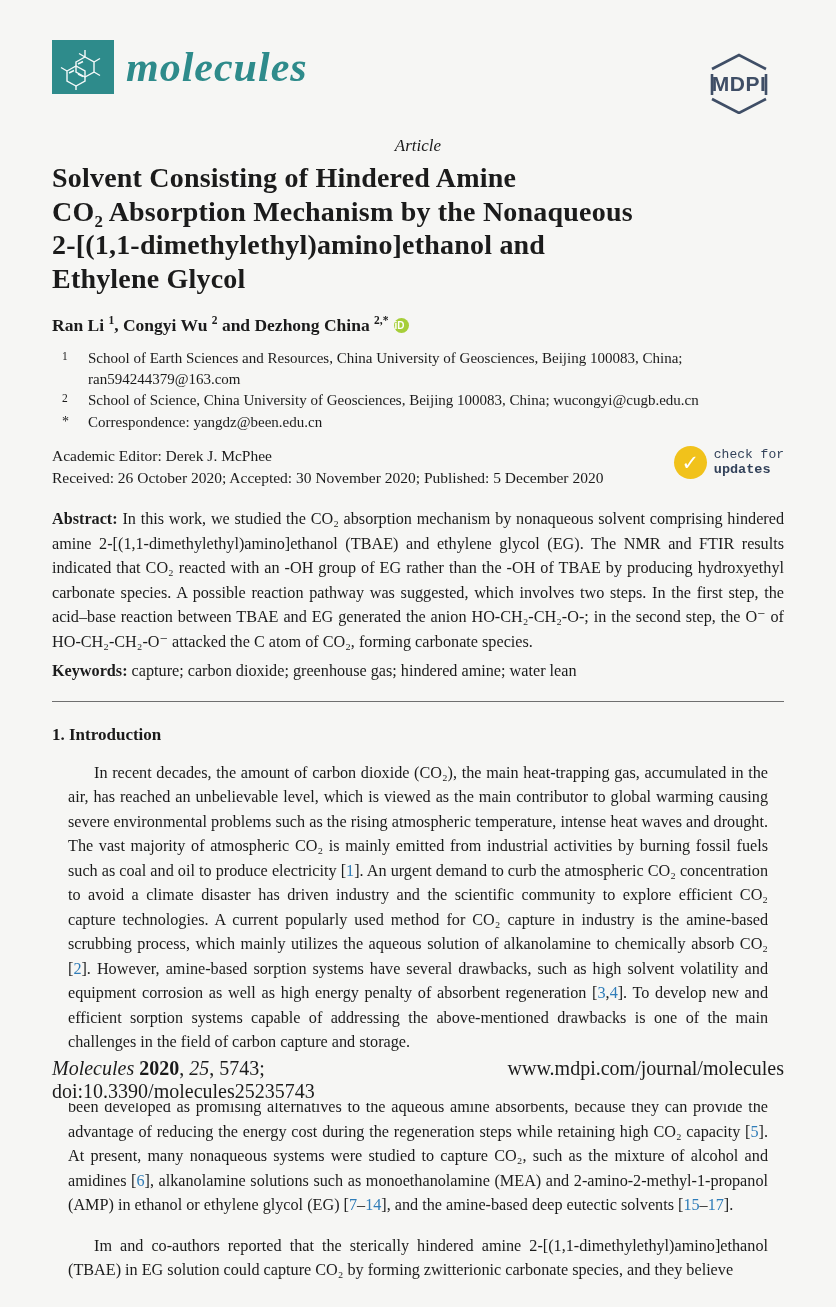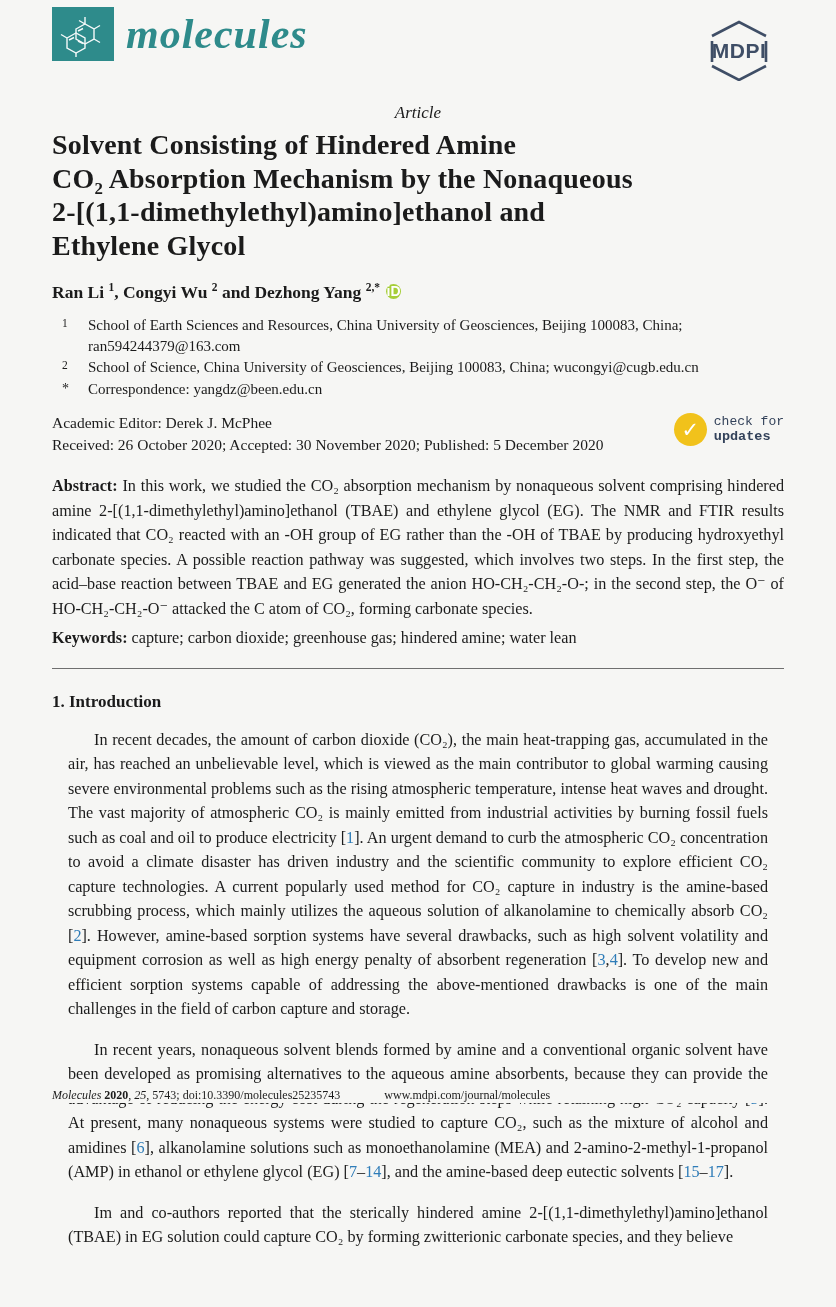--- a/index.html
+++ b/index.html
@@ -12,37 +12,37 @@
     --paper:#f6f6f4;
   }
   *{box-sizing:border-box;}
   html,body{margin:0;padding:0;}
   body{
     width:836px;height:1307px;overflow:hidden;
     background:var(--paper);
     color:var(--ink);
     font-family:"Liberation Serif","DejaVu Serif",serif;
   }
-  .page{position:relative;width:836px;height:1127px;padding:7px 52px 0 52px;}
+  .page{position:relative;width:836px;height:1127px;padding:40px 52px 0 52px;}
 
   
   .header{display:flex;justify-content:space-between;align-items:flex-start;}
   .brand{display:flex;align-items:center;gap:12px;}
   .logo-square{width:62px;height:54px;background:var(--teal);display:flex;align-items:center;justify-content:center;flex:0 0 auto;}
   .wordmark{font-size:42px;line-height:54px;font-style:italic;font-weight:600;color:var(--teal);letter-spacing:1px;}
   .mdpi-logo{margin-top:8px;margin-right:2px;}
 
   
   .article-label{margin-top:18px;font-style:italic;font-size:17px;text-align:center;}
   .title{margin-top:5px;font-size:28px;font-weight:bold;line-height:33.5px;letter-spacing:0.2px;}
   .authors{margin-top:20px;font-size:17.5px;font-weight:bold;}
   .authors .sup{font-size:11.5px;vertical-align:super;line-height:0;}
   .orcid{display:inline-block;width:15px;height:15px;border-radius:50%;background:var(--orcid);
-    color:#fff;font-family:"Liberation Sans",sans-serif;font-size:14px;font-weight:bold;
-    text-align:center;line-height:15px;vertical-align:2px;margin-left:6px;}
+    color:#fff;font-family:"Liberation Sans",sans-serif;font-size:10px;font-weight:bold;
+    line-height:15px;vertical-align:2px;margin-left:6px;}
 
   .affiliations{margin-top:12px;font-size:15px;line-height:20.5px;}
   .aff-row{position:relative;padding-left:36px;margin-bottom:1px;}
   .aff-marker{position:absolute;left:10px;top:-2px;font-size:11.5px;}
   .aff-marker.star{font-size:14px;top:0;}
 
   .editor-block{position:relative;margin-top:13px;font-size:15.5px;line-height:22px;padding-right:130px;}
   .badge{position:absolute;right:0;top:1px;display:flex;align-items:center;gap:7px;cursor:pointer;}
   .badge-circle{width:33px;height:33px;border-radius:50%;background:var(--yellow);
     display:flex;align-items:center;justify-content:center;
@@ -58,21 +58,21 @@
   .cite{color:var(--link);}
   .rule{margin-top:17px;border:none;border-top:1.2px solid #6f6f6f;height:0;}
 
   
   .section-heading{margin-top:23px;font-size:17px;font-weight:bold;}
   .body-text{margin-top:10px;font-size:16.2px;line-height:24.5px;text-align:justify;}
   .para{text-indent:26px;margin:16px;}
 
   
   .footer{position:absolute;left:52px;right:52px;bottom:24px;
-    display:flex;justify-content:flex-start;font-size:12px;background:var(--paper);gap:44px;}
+    display:flex;justify-content:center;font-size:20px;background:var(--paper);gap:44px;}
 </style>
 </head>
 <body>
 
 <div class="page">
 
   <div class="header">
     <div class="brand">
       <div class="logo-square">
         <svg width="54" height="48" viewBox="0 0 54 46">
@@ -101,21 +101,21 @@
 
   <div class="article-label">Article</div>
 
   <div class="title">
     <div>Solvent Consisting of Hindered Amine</div>
     <div>CO₂ Absorption Mechanism by the Nonaqueous</div>
     <div>2-[(1,1-dimethylethyl)amino]ethanol and</div>
     <div>Ethylene Glycol</div>
   </div>
 
-  <div class="authors"><span><span>Ran Li </span><span class="sup">1</span><span>, Congyi Wu </span><span class="sup">2</span><span> and Dezhong Yang </span><span class="sup">2,*</span></span><span class="orcid">iD</span></div>
+  <div class="authors"><span><span>Ran Li </span><span class="sup">1</span><span>, Congyi Wu </span><span class="sup">2</span><span> and Dezhong China </span><span class="sup">2,*</span></span><span class="orcid">iD</span></div>
 
   <div class="affiliations">
     <div class="aff-row">
       <span class="aff-marker">1</span>
       <span>School of Earth Sciences and Resources, China University of Geosciences, Beijing 100083, China; ran594244379@163.com</span>
     </div>
     <div class="aff-row">
       <span class="aff-marker">2</span>
       <span>School of Science, China University of Geosciences, Beijing 100083, China; wucongyi@cugb.edu.cn</span>
     </div>

